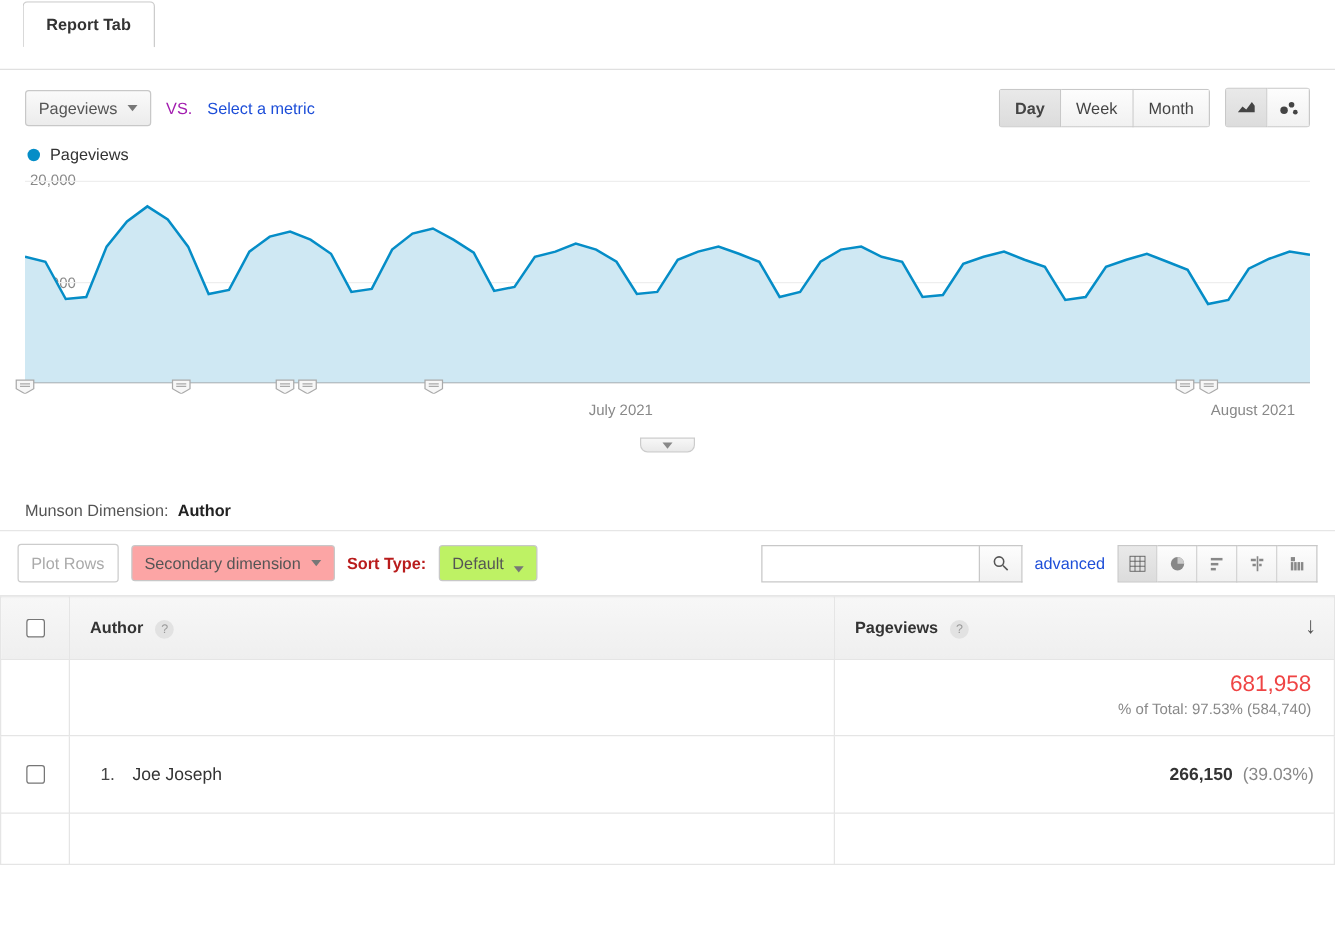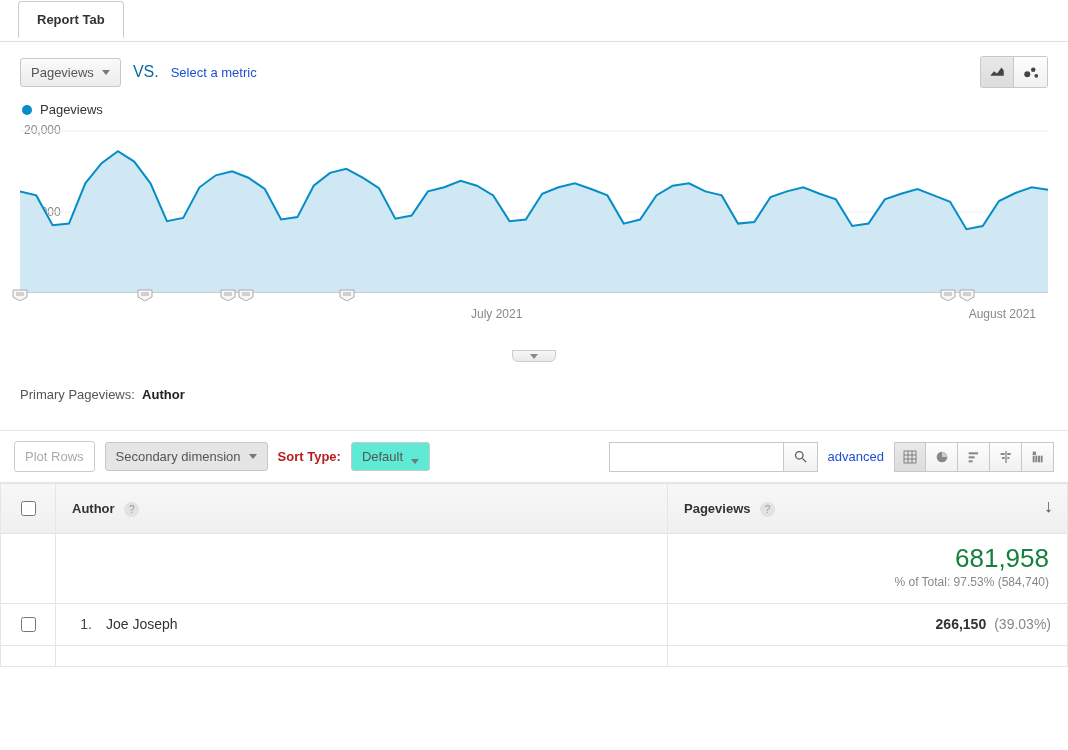--- a/index.html
+++ b/index.html
@@ -8,21 +8,21 @@
     font-family: Arial, Helvetica, sans-serif;
     font-size: 13px;
     color: #333;
     background: #fff;
     width: 1068px;
   }
   .tabrow {
     border-bottom: 1px solid #e0e0e0;
     padding: 0 0 3px 18px;
     position: relative;
-    height: 42px;
+    height: 56px;
   }
   .tab {
     display: inline-block;
     border: 1px solid #ccc;
     border-bottom: 1px solid #fff;
     border-radius: 4px 4px 0 0;
     padding: 10px 18px;
     font-weight: 700;
     color: #333;
     position: relative;
@@ -44,21 +44,21 @@
     display: inline-flex;
     align-items: center;
     gap: 8px;
     cursor: pointer;
     color: #555;
     font-size: 13px;
   }
   .caret {
     width:0;height:0;border-left:4px solid transparent;border-right:4px solid transparent;border-top:5px solid #777;
   }
-  .vs { color:#0369a1; font-size:16px; }
+  .vs { color:#a21caf; font-size:13px; }
   .link { color:#1d4ed8; cursor:pointer; }
   .spacer { flex:1; }
   .seg {
     display:inline-flex; border-radius:3px; overflow:hidden;
   }
   .seg .seg-btn {
     border:1px solid #c8c8c8; background:linear-gradient(#fdfdfd,#f1f1f1);
     padding:7px 12px; font-size:13px; color:#444; cursor:pointer;
   }
   .seg .seg-btn + .seg-btn { border-left:none; }
@@ -81,46 +81,46 @@
   .handlebar { position:absolute; top:350px; left:50%; transform:translateX(-50%);
     width:44px; height:12px; border:1px solid #ccc; border-radius:0 0 6px 6px;
     background:linear-gradient(#f7f7f7,#e9e9e9); display:flex; align-items:center; justify-content:center;}
   .handlebar .car { width:0;height:0;border-left:4px solid transparent;border-right:4px solid transparent;border-top:5px solid #888;}
 
   .primary-dim { padding: 50px 20px 8px 20px; color:#555; font-size:13px;}
   .primary-dim b { color:#222; }
 
   .toolbar2 {
     border-top:1px solid #e6e6e6; border-bottom:1px solid #e6e6e6;
-    padding:10px 14px; display:flex; align-items:center; gap:10px;margin-top:20px;
+    padding:10px 14px; display:flex; align-items:center; gap:10px;
   }
   .flat-btn {
     border:1px solid #ccc; background:#fff; border-radius:3px; padding:7px 10px; color:#aaa; font-size:13px;
   }
   .searchbox { display:inline-flex; }
   .searchbox input { border:1px solid #c8c8c8; height:30px; width:175px; padding:0 6px; font-size:13px;}
   .searchbox .sbtn { border:1px solid #c8c8c8; border-left:none; width:34px; height:30px; background:linear-gradient(#fdfdfd,#f1f1f1); display:inline-flex; align-items:center; justify-content:center; cursor:pointer;}
   .viewmodes { display:inline-flex; }
   .viewmodes .icon-btn { width:32px; height:30px;}
   .viewmodes .icon-btn + .icon-btn { border-left:none; }
   .viewmodes .icon-btn.active { background:linear-gradient(#e9e9e9,#dcdcdc); }
 
   table.data { width:100%; border-collapse:collapse; }
   table.data th, table.data td { border:1px solid #e5e5e5; }
   table.data thead th {
     background:linear-gradient(#f7f7f7,#efefef); text-align:left; padding:14px 16px; font-weight:400; color:#555; position:relative;
   }
   .hhelp { display:inline-block; width:15px; height:15px; border-radius:50%; background:#e2e2e2; color:#999; font-size:10px; line-height:15px; text-align:center; margin-left:6px;}
   .sort-arrow { position:absolute; right:14px; top:12px; font-size:18px; color:#555;}
   .chkcol { width:40px; text-align:center !important; }
-  table.data td { padding:10px 16px; font-size:14px; color:#333; }
+  table.data td { padding:20px 16px; font-size:14px; color:#333; }
   .num { text-align:right;margin-top:15px; }
   .pct { color:#888; margin-left:8px;}
   .totalcell { text-align:right; padding:10px 18px 14px 18px !important;}
-  .totalcell .big { font-size:26px; color:#15803d; display:block; line-height:1.1;}
+  .totalcell .big { font-size:18px; color:#ef4444; display:block; line-height:1.1;}
   .totalcell .sub { font-size:12px; color:#888;}
   input[type=checkbox]{ width:15px; height:15px; }
   .rownum { display:inline-block; width:20px; text-align:right; margin-right:14px; color:#444;}
   .annot { position:absolute; width:16px; height:12px; top:172px;}
   .annot svg { width:16px; height:12px; }
 </style>
 </head>
 <body>
 
 <div class="tabrow">
@@ -130,20 +130,25 @@
 <div class="controls">
   <div class="dropdown-btn">
     <span>Pageviews</span>
     <span class="caret"></span>
   </div>
   <span class="vs">VS.</span>
   <span class="link">Select a metric</span>
 
   <div class="spacer"></div>
 
+  <div class="seg">
+    <div class="seg-btn active">Day</div>
+    <div class="seg-btn">Week</div>
+    <div class="seg-btn">Month</div>
+  </div>
 
   <div class="icon-pair">
     <div class="icon-btn dark" style="background:linear-gradient(#e9e9e9,#dcdcdc);">
       <svg viewBox="0 0 24 24" width="18" height="18">
           <path d="M3 17l5-6 4 3 6-8 3 4v7H3z" fill="#444"></path>
         </svg>
     </div>
     <div class="icon-btn dark">
       <svg viewBox="0 0 24 24" width="18" height="18">
           <circle cx="7" cy="15" r="4" fill="#444"></circle>
@@ -212,32 +217,32 @@
           <line x1="4" y1="6" x2="12" y2="6" stroke="#aaa"></line>
         </svg></div>
     </div>
 </div>
 
 <div class="handlebar">
     <span class="car"></span>
   </div>
 
 <div class="primary-dim">
-  <span>Primary Pageviews:</span>
+  <span>Munson Dimension:</span>
   &nbsp;<b>Author</b>
 </div>
 
 <div class="toolbar2">
   <button class="flat-btn" disabled="">Plot Rows</button>
-  <div class="dropdown-btn" style="background:#e5e5e5;">
+  <div class="dropdown-btn" style="background:#fca5a5;">
     <span>Secondary dimension</span>
     <span class="caret"></span>
   </div>
   <span style="color:#b91c1c;font-weight:bold;">Sort Type:</span>
-  <div class="dropdown-btn" style="background:#5eead4;align-items:flex-end;">
+  <div class="dropdown-btn" style="background:#bef264;align-items:flex-end;">
     <span>Default</span>
     <span class="caret"></span>
   </div>
 
   <div class="spacer"></div>
 
   <div class="searchbox">
     <input type="text" style="">
     <div class="sbtn">
       <svg viewBox="0 0 24 24" width="15" height="15">

